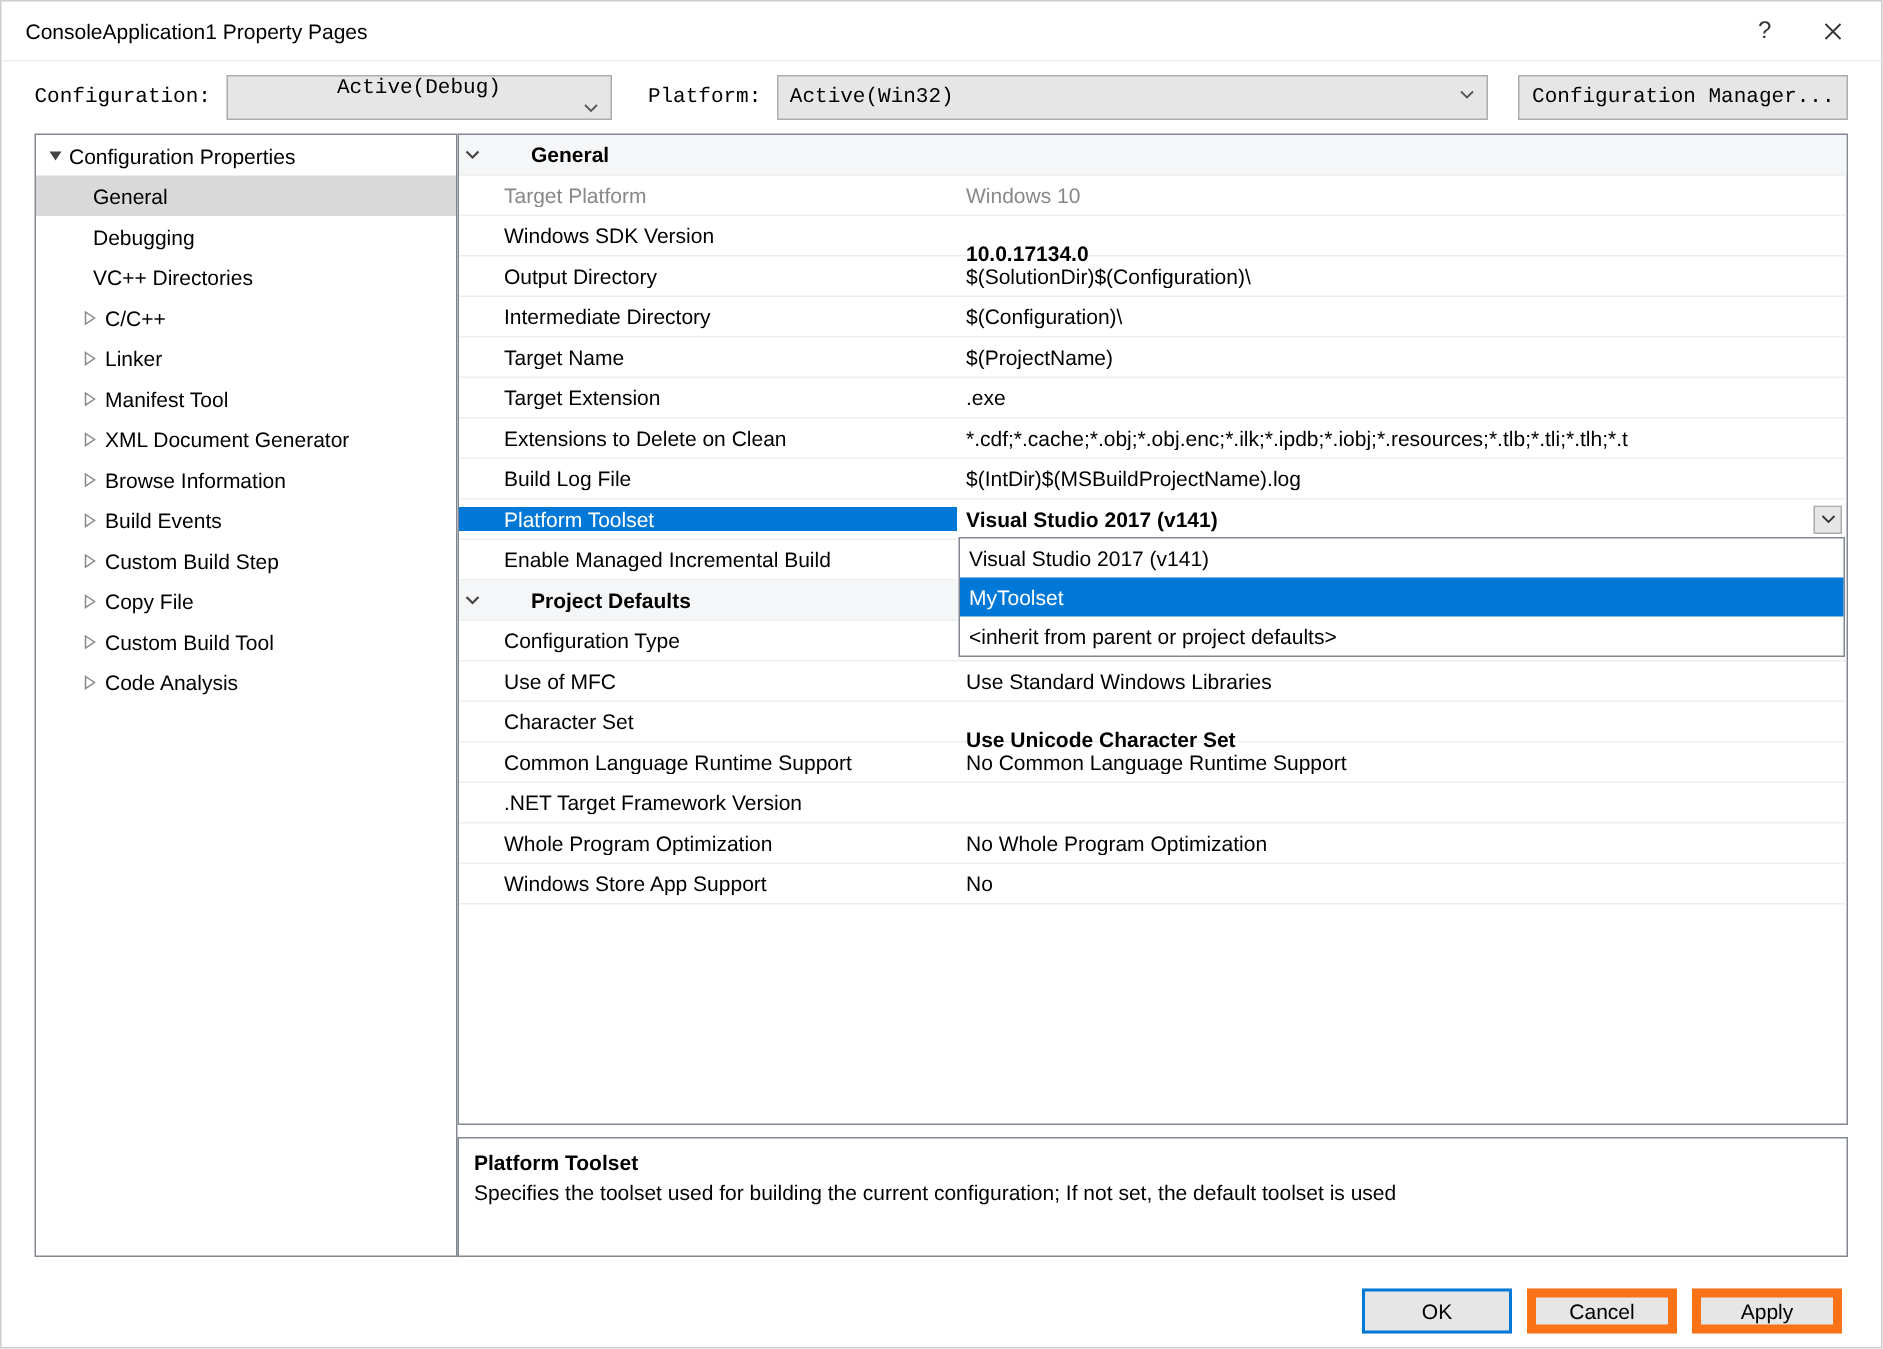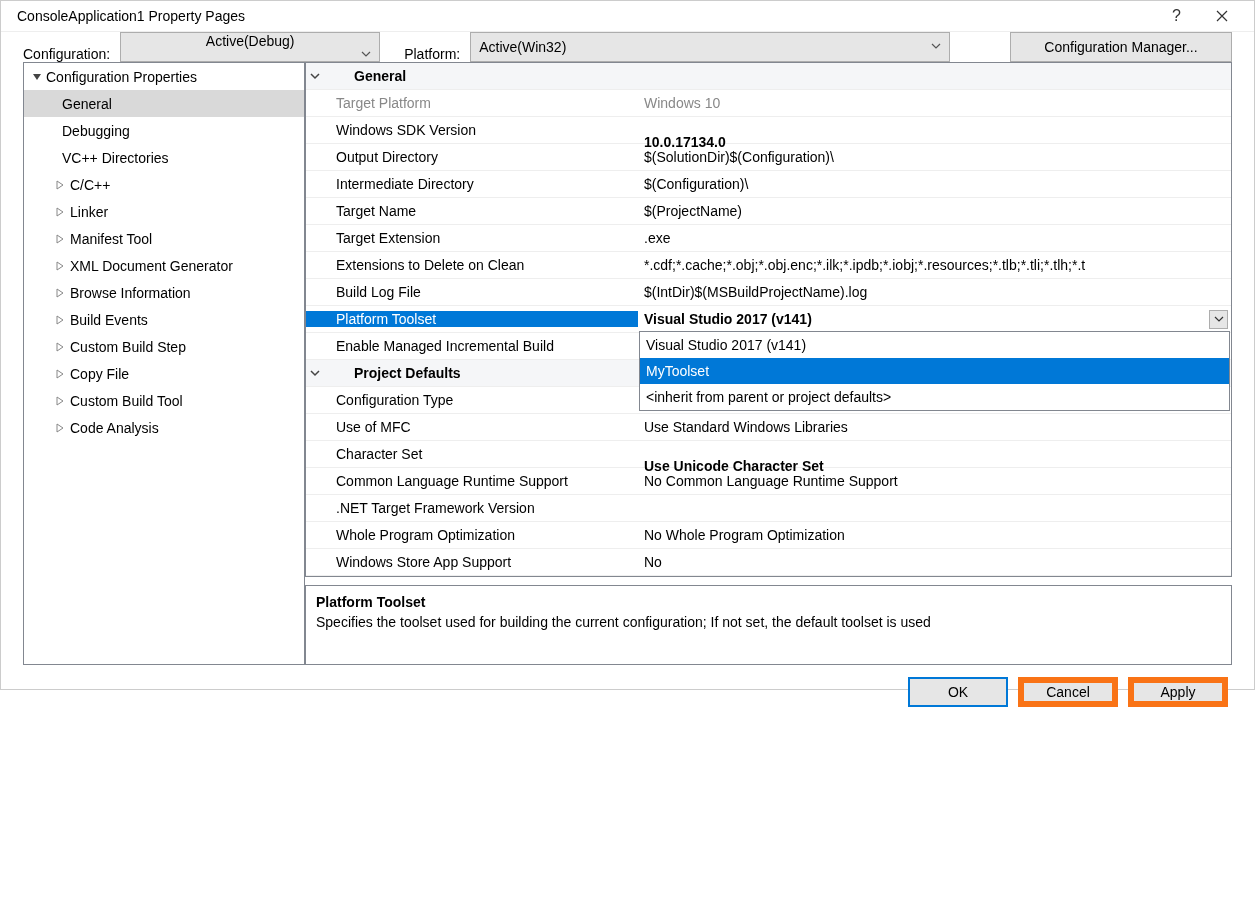--- a/index.html
+++ b/index.html
@@ -1,21 +1,21 @@
 <!DOCTYPE html>
 <html><head>
 <meta charset="utf-8">
 <style>
 * { box-sizing: border-box; margin: 0; padding: 0; }
 body { font-family: "Segoe UI", Arial, sans-serif; font-size: 14px; background: #fff; color: #000; width: 1255px; height: 899px; overflow: hidden; position: relative; }
-.window { width: 1255px; height: 690px; border: 1px solid #ccc; background: #fff; position: relative; display: flex; flex-direction: column; }
+.window { width: 1255px; height: 899px; border: 1px solid #ccc; background: #fff; position: relative; display: flex; flex-direction: column; }
 .titlebar { height: 40px; display: flex; align-items: center; padding: 0 10px; border-bottom: 1px solid #eee; }
 .titlebar .title { flex: 1; font-size: 14px; padding-left: 6px; }
 .titlebar .btn { width: 45px; height: 30px; display: flex; align-items: center; justify-content: center; color: #333; font-size: 16px; }
-.toolbar { height: 48px; display: flex; align-items: flex-end; padding: 0 22px; gap: 10px; }
+.toolbar { height: 48px; display: flex; align-items: center; padding: 0 22px; gap: 10px; font-family: Liberation Mono, monospace; }
 .toolbar label { font-size: 14px; }
 .combo { height: 30px; border: 1px solid #adadad; background: #e6e6e6; display: flex; align-items: center; padding: 0 8px; position: relative; }
 .combo .arrow { margin-left: auto; font-size: 10px; color: #555; }
 .cfg-combo { width: 260px; flex-direction: column; }
 .plat-combo { width: 480px; }
 .cfgmgr { height: 30px; width: 222px; border: 1px solid #adadad; background: #e6e6e6; display: flex; align-items: center; justify-content: center; }
 .content { flex: 1; display: flex; padding: 0 22px 12px 22px; gap: 0; position: relative; }
 .sidebar { width: 282px; border: 1px solid #828790; background: #fff; overflow: hidden; }
 .tree-item { height: 27px; display: flex; align-items: center; padding-left: 8px; font-size: 14px; }
 .tree-item.root { padding-left: 8px; }

